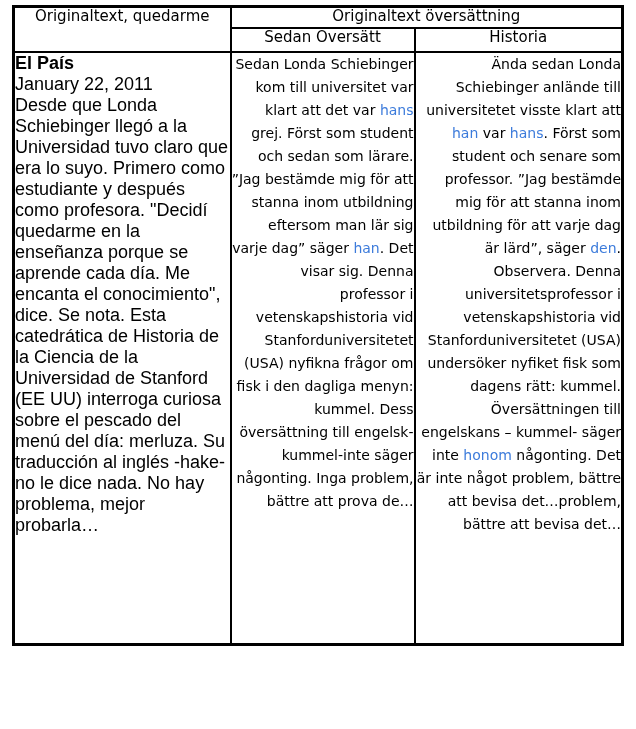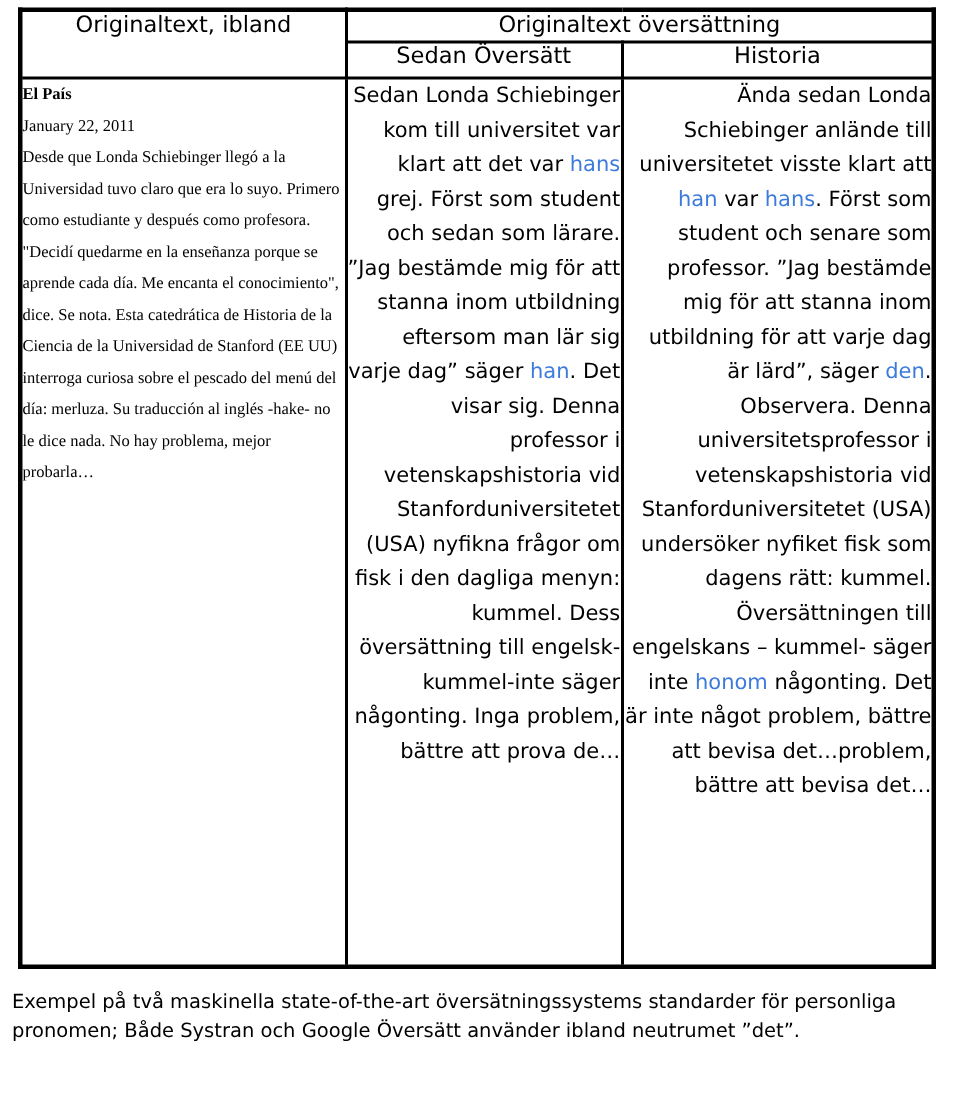--- a/index.html
+++ b/index.html
@@ -29,22 +29,22 @@
   td.hdr {
     text-align: center;
     vertical-align: middle;
     font-size: 15px;
     line-height: 1.15;
     padding: 1px 2px;
   }
   tr.hrow1 { height: 21px; }
   tr.hrow2 { height: 24px; }
   td.body-orig {
-    font-family: Liberation Serif, serif;
-    font-size: 11px;
+    font-family: Liberation Sans, sans-serif;
+    font-size: 18px;
     line-height: 21px;
     padding: 5px 8px 5px 7px;
   }
   td.body-mt {
     font-family: "DejaVu Sans", sans-serif;
     font-size: 14px;
     line-height: 23px;
     padding: 8px 7px 5px 7px;
     text-align: right;
   }
@@ -66,21 +66,21 @@
 <div class="figure">
 
   <table class="cmp">
     <colgroup>
       <col style="width:217px">
       <col style="width:184px">
       <col style="width:208px">
     </colgroup>
     <tbody>
         <tr class="hrow1">
-      <td class="hdr" rowspan="2">Originaltext, ibland</td>
+      <td class="hdr" rowspan="2">Originaltext, quedarme</td>
       <td class="hdr" colspan="2">Originaltext översättning</td>
     </tr>
     <tr class="hrow2">
       <td class="hdr">Sedan Översätt</td>
       <td class="hdr">Historia</td>
     </tr>
     <tr>
       <td class="body-orig">
         <div class="src-name">El País</div>
         <div>January 22, 2011</div>
@@ -89,15 +89,14 @@
       <td class="body-mt">
         <div><span>Sedan Londa Schiebinger kom till universitet var klart att det var </span><span class="hl">hans</span><span> grej. Först som student och sedan som lärare. ”Jag bestämde mig för att stanna inom utbildning eftersom man lär sig varje dag” säger </span><span class="hl">han</span><span>. Det visar sig. Denna professor i vetenskapshistoria vid Stanforduniversitetet (USA) nyfikna frågor om fisk i den dagliga menyn: kummel. Dess översättning till engelsk-kummel-inte säger någonting. Inga problem, bättre att prova de…</span></div>
       </td>
       <td class="body-mt">
         <div><span>Ända sedan Londa Schiebinger anlände till universitetet visste klart att </span><span class="hl">han</span><span> var </span><span class="hl">hans</span><span>. Först som student och senare som professor. ”Jag bestämde mig för att stanna inom utbildning för att varje dag är lärd”, säger </span><span class="hl">den</span><span>. Observera. Denna universitetsprofessor i vetenskapshistoria vid Stanforduniversitetet (USA) undersöker nyfiket fisk som dagens rätt: kummel. Översättningen till engelskans – kummel- säger inte </span><span class="hl">honom</span><span> någonting. Det är inte något problem, bättre att bevisa det…problem, bättre att bevisa det…</span></div>
       </td>
     </tr>
   </tbody>
     </table>
 
-  <div class="caption">Exempel på två maskinella state-of-the-art översätningssystems standarder för personliga pronomen; Både Systran och Google Översätt använder ibland neutrumet ”det”.</div>
 
 </div>
 
 </body></html>

